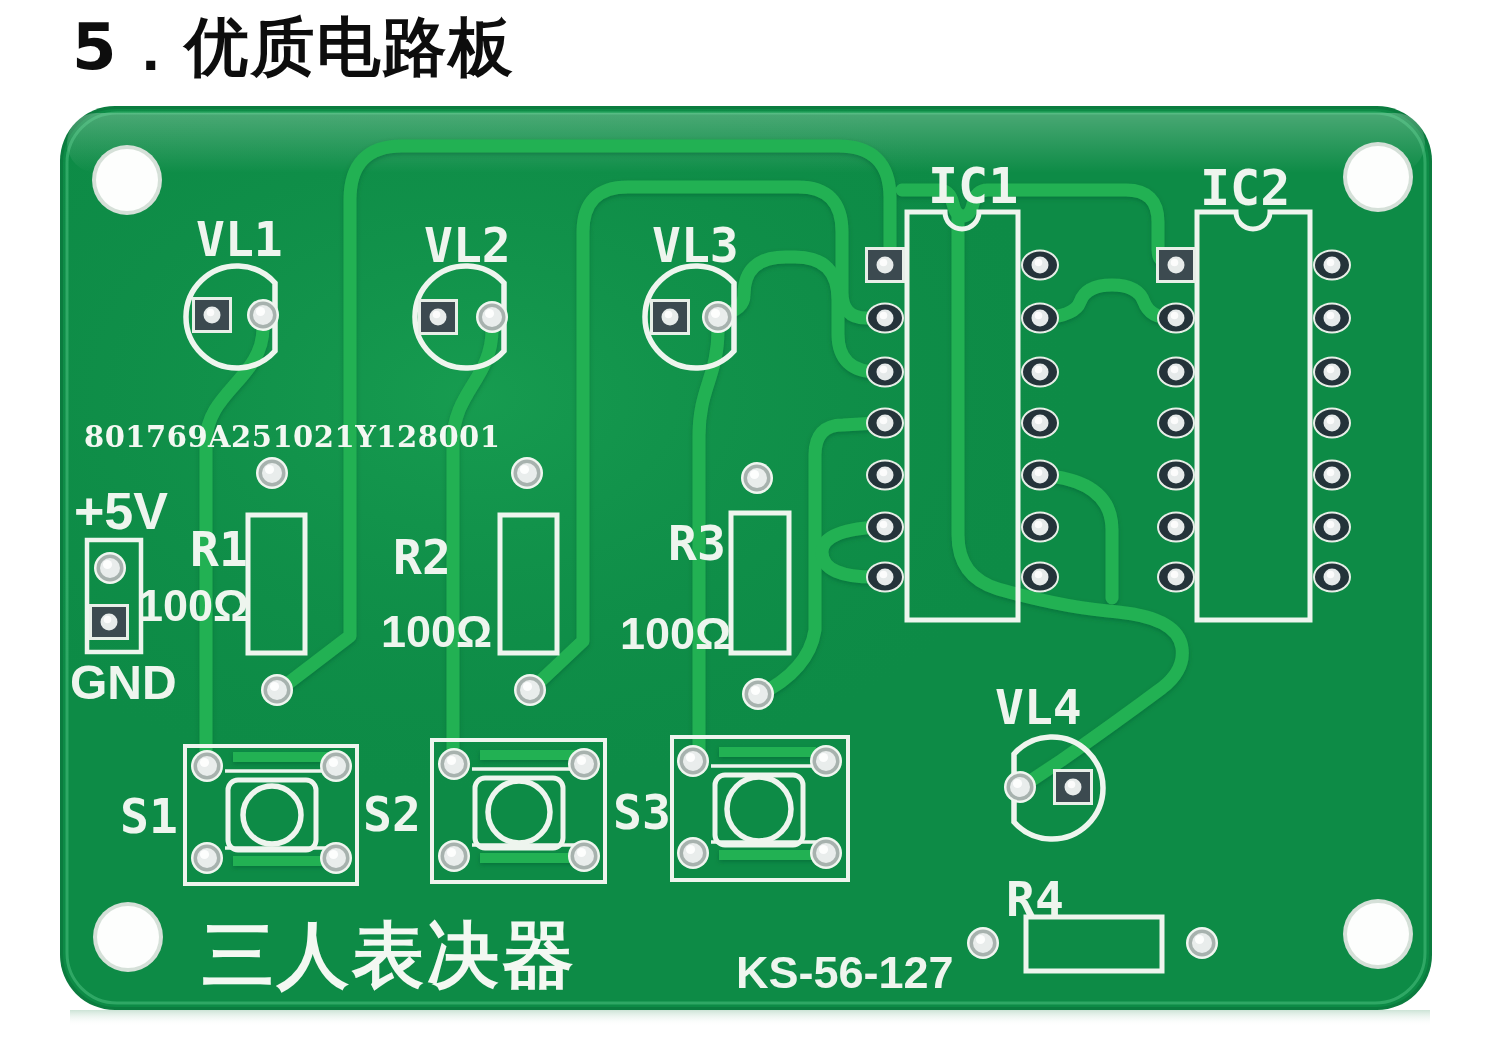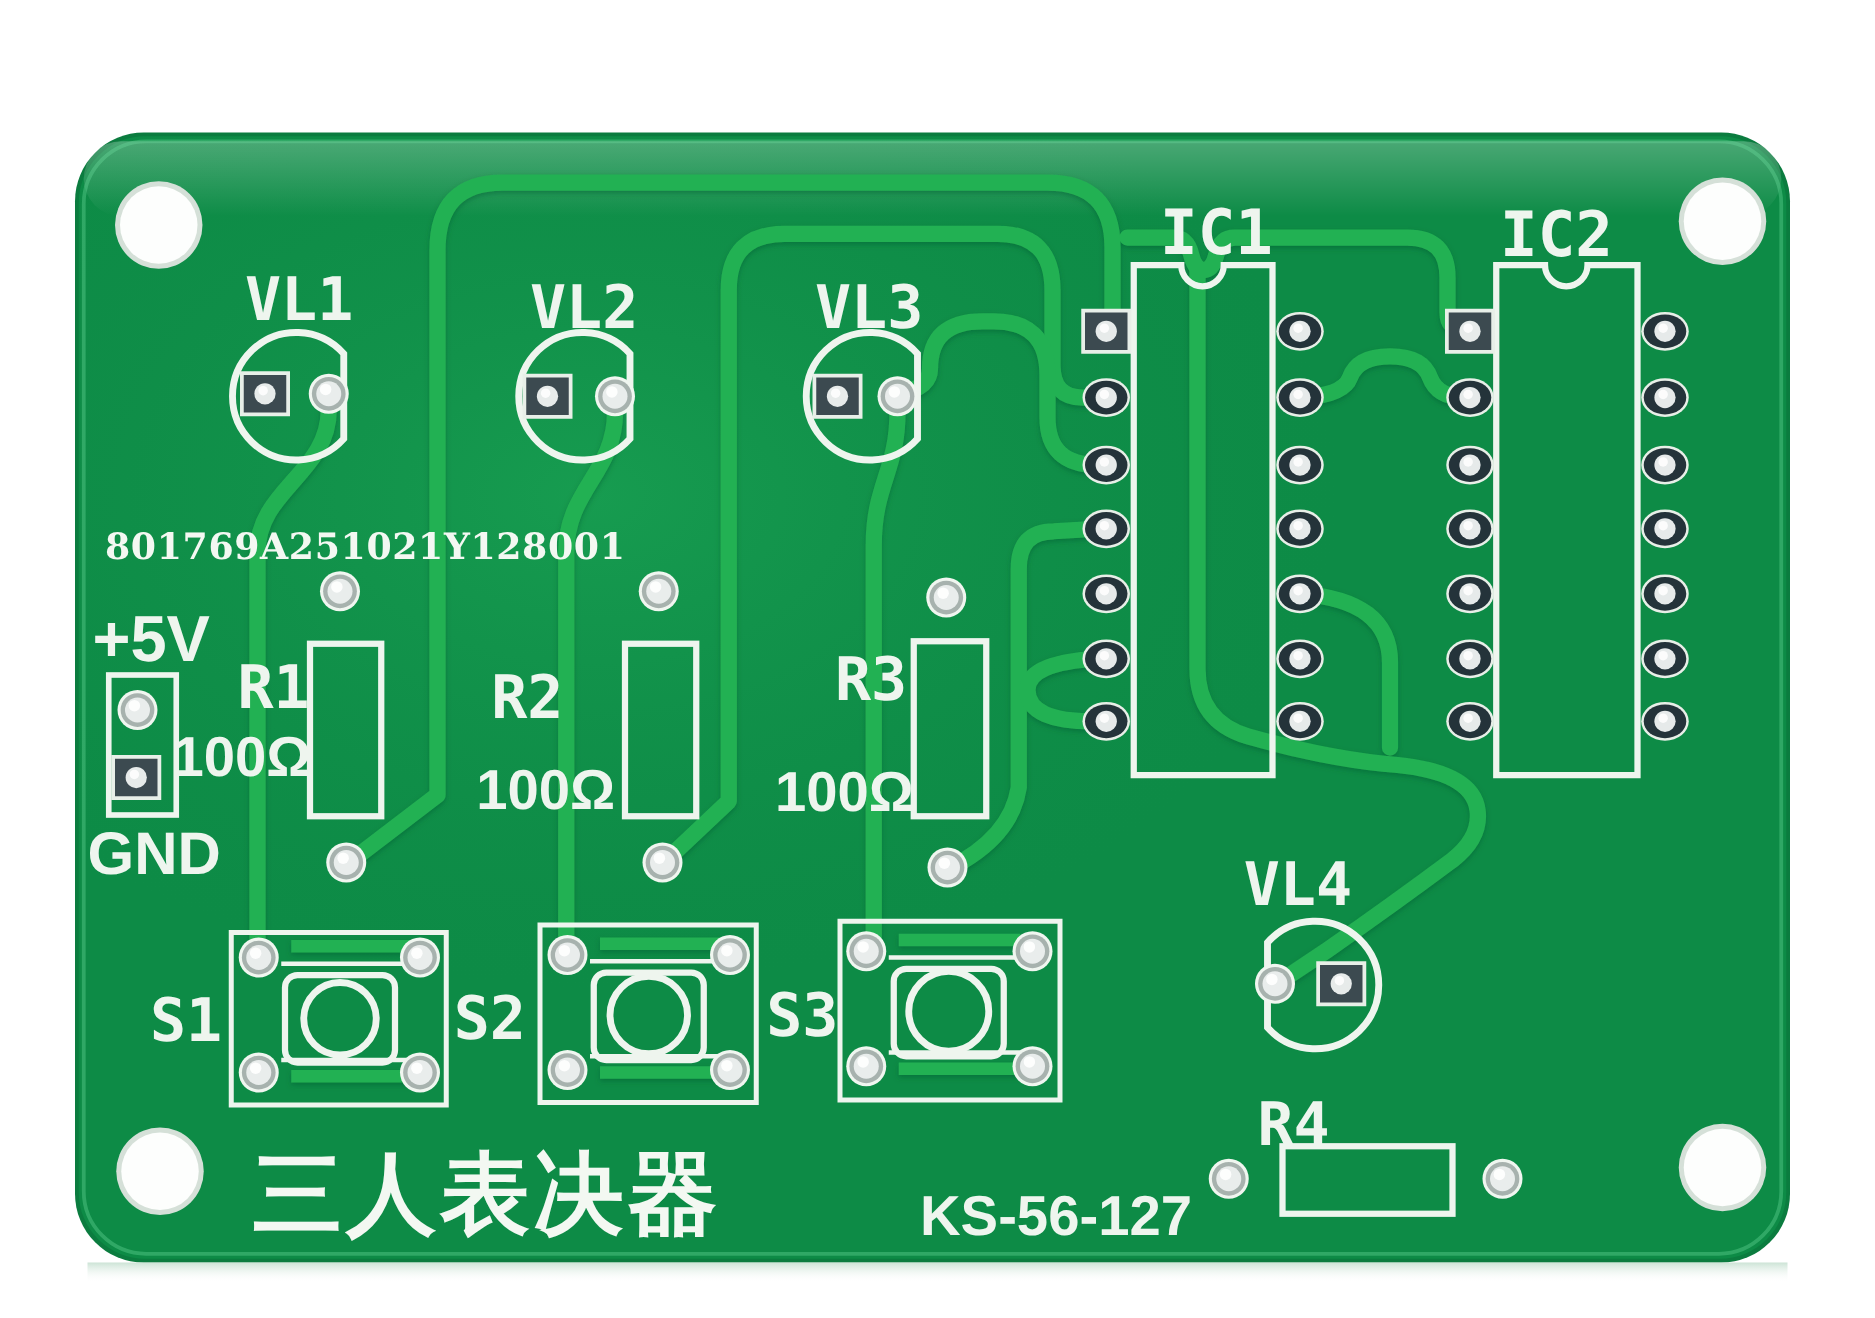--- a/index.html
+++ b/index.html
@@ -14,20 +14,21 @@
   .silk-sans{font-family:"Liberation Sans",sans-serif;font-weight:700;fill:#eef5ee;}
   .silk-serif{font-family:"DejaVu Serif",serif;font-weight:700;fill:#f3f8f2;}
   .trace{fill:none;stroke:#24b153;stroke-width:13;stroke-linecap:round;stroke-linejoin:round;}
   .trace-bar{fill:none;stroke:#24b153;stroke-width:10;stroke-linecap:butt;}
   .silkline{fill:none;stroke:#eef5ee;}
 </style>
 </head>
 <body>
 
 <div class="page">
+  <h1 class="title">5．优质电路板</h1>
 
   <svg width="1500" height="1054" viewBox="0 0 1500 1054">
     <defs>
       <radialGradient id="sheen" cx="30%" cy="32%" r="80%">
         <stop offset="0%" stop-color="#1faa58" stop-opacity="0.55"></stop>
         <stop offset="55%" stop-color="#128f4b" stop-opacity="0"></stop>
       </radialGradient>
       <linearGradient id="topHi" x1="0" y1="0" x2="0" y2="1">
         <stop offset="0%" stop-color="#ffffff" stop-opacity="0.25"></stop>
         <stop offset="100%" stop-color="#ffffff" stop-opacity="0"></stop>

